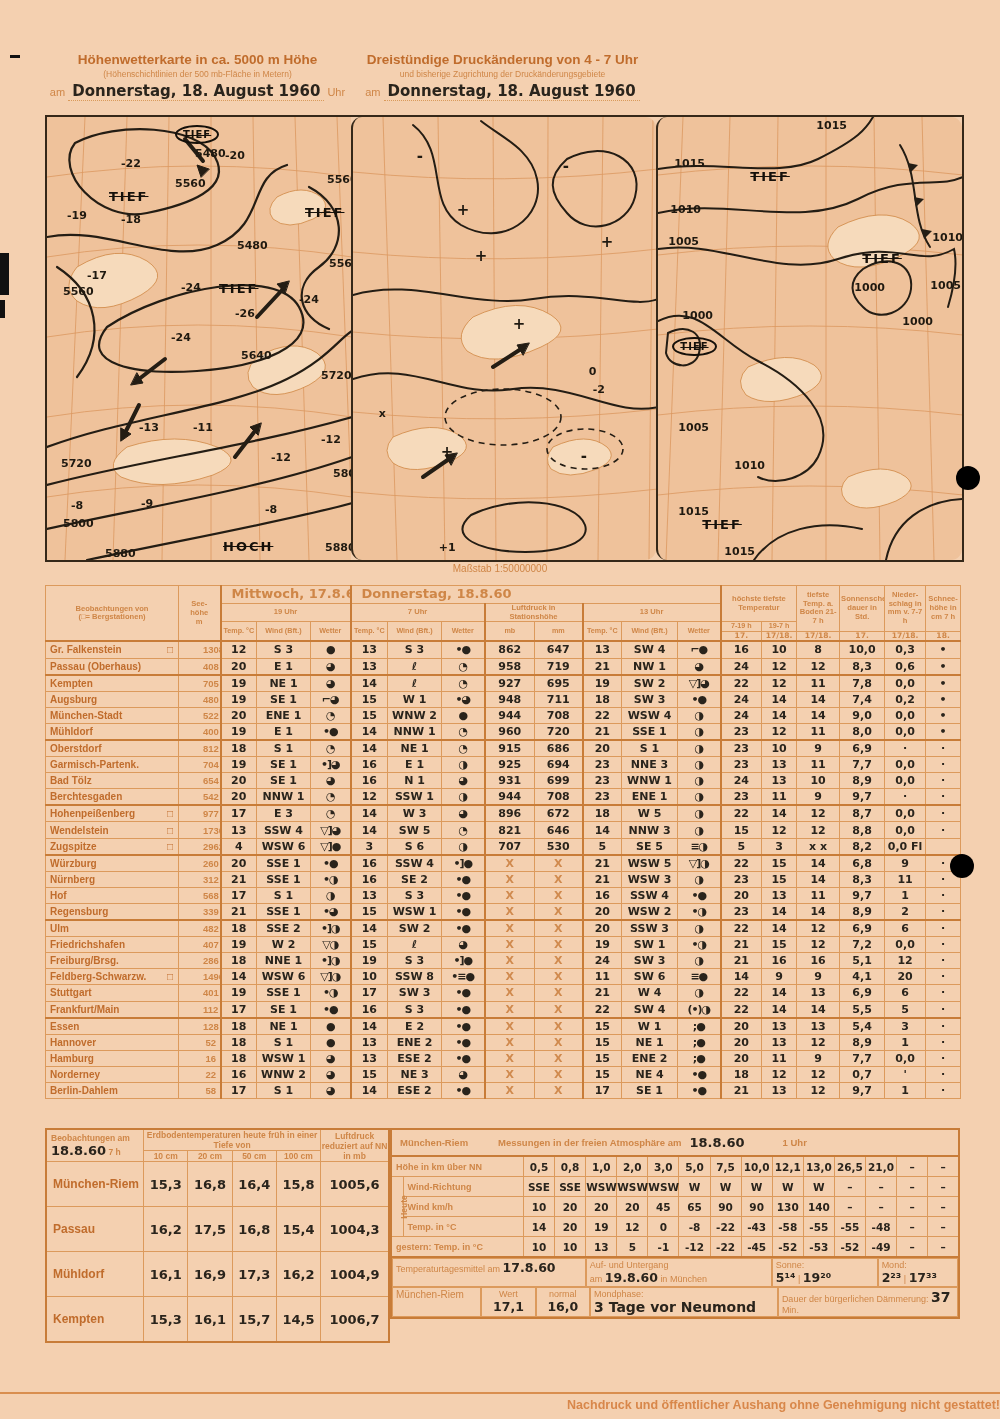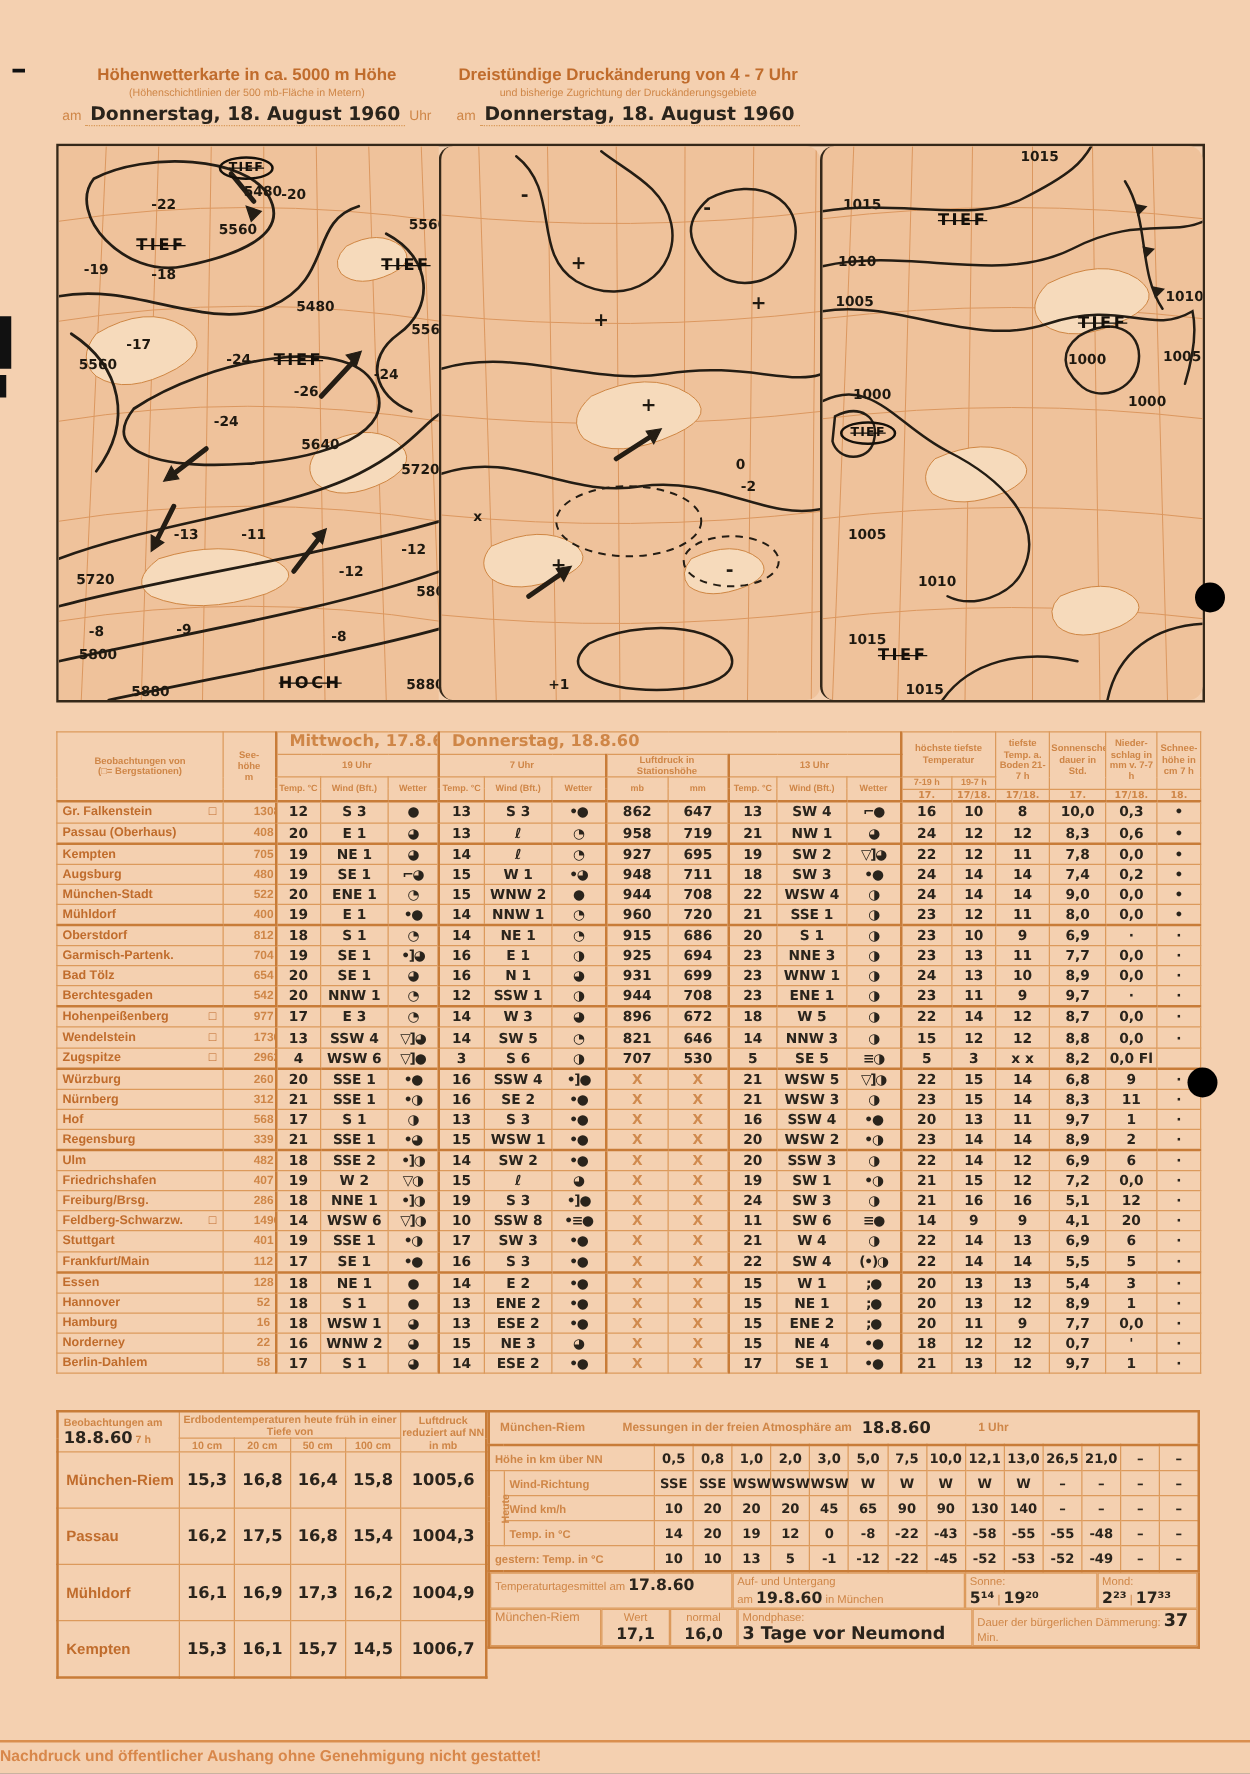--- a/index.html
+++ b/index.html
@@ -55,21 +55,21 @@
   .atmocap{display:flex;border:2px solid #c87c38;border-bottom:none;height:25px;align-items:center;font-size:9.5px;color:#cf8647;font-weight:bold;}
   .atmocap .hw{font-size:13px;margin:0 8px;}
   .sunmoon{border:2px solid #c87c38;border-top:none;font-size:9px;color:#cf8647;}
   .sm-row{display:flex;}
   .sm-cell{border:1px solid #dc9a5c;padding:1px 3px;}
   .sm-cell .hw{font-size:12.5px;}
   .sup{font-size:12.5px;}
   
   .remarks{position:absolute;left:45px;top:1337px;width:913px;height:52px;border:1px solid #dc9a5c;}
   .remarks span{color:#cf8647;font-size:11px;font-weight:bold;padding:4px 0 0 6px;display:inline-block;}
-  .footer{position:absolute;left:0;top:1392px;width:1000px;border-top:2px solid #d98e4e;text-align:left;}
+  .footer{position:absolute;left:0;top:1392px;width:1000px;border-top:2px solid #d98e4e;text-align:right;}
   .footer div{margin-top:4px;font-size:12.5px;font-weight:bold;color:#d8874a;}
   .hole{position:absolute;border-radius:50%;background:#000;}
   .edge{position:absolute;background:#111;}
 </style>
 </head>
 <body>
 
 <div class="page">
 
   <div class="hdr-row">
@@ -137,21 +137,21 @@
           <span class="mlb" style="left: 148px; top: 30px;">5480</span>
           <span class="mlb" style="left: 74px; top: 40px;">-22</span>
           <span class="mlb" style="left: 178px; top: 32px;">-20</span>
           <span class="mlb" style="left: 128px; top: 60px;">5560</span>
           <span class="mlb tief-bars" style="left: 62px; top: 72px;">TIEF</span>
           <span class="mlb" style="left: 20px; top: 92px;">-19</span>
           <span class="mlb" style="left: 74px; top: 96px;">-18</span>
           <span class="mlb" style="left: 280px; top: 56px;">5560</span>
           <span class="mlb tief-bars" style="left: 258px; top: 88px;">TIEF</span>
           <span class="mlb" style="left: 190px; top: 122px;">5480</span>
-          <span class="mlb" style="left: 54px; top: 152px;">-17</span>
+          <span class="mlb" style="left: 40px; top: 152px;">-17</span>
           <span class="mlb" style="left: 16px; top: 168px;">5560</span>
           <span class="mlb" style="left: 134px; top: 164px;">-24</span>
           <span class="mlb tief-bars" style="left: 172px; top: 164px;">TIEF</span>
           <span class="mlb" style="left: 188px; top: 190px;">-26</span>
           <span class="mlb" style="left: 252px; top: 176px;">-24</span>
           <span class="mlb" style="left: 282px; top: 140px;">5560</span>
           <span class="mlb" style="left: 124px; top: 214px;">-24</span>
           <span class="mlb" style="left: 194px; top: 232px;">5640</span>
           <span class="mlb" style="left: 274px; top: 252px;">5720</span>
           <span class="mlb" style="left: 92px; top: 304px;">-13</span>
@@ -273,20 +273,21 @@
           <span class="mlb tief-circle" style="left: 14px; top: 220px;">TIEF</span>
           <span class="mlb" style="left: 244px; top: 198px;">1000</span>
           <span class="mlb" style="left: 20px; top: 304px;">1005</span>
           <span class="mlb" style="left: 76px; top: 342px;">1010</span>
           <span class="mlb" style="left: 20px; top: 388px;">1015</span>
           <span class="mlb tief-bars" style="left: 44px; top: 400px;">TIEF</span>
           <span class="mlb" style="left: 66px; top: 428px;">1015</span>
         </div>
     </div>
   </div>
+  <div class="scale">Maßstab 1:50000000</div>
 
   <table class="obs">
     <colgroup>
       <col style="width:133px">
         <col style="width:42px">
       <col style="width:36px">
         <col style="width:54px">
         <col style="width:40px">
       <col style="width:37px">
         <col style="width:54px">

